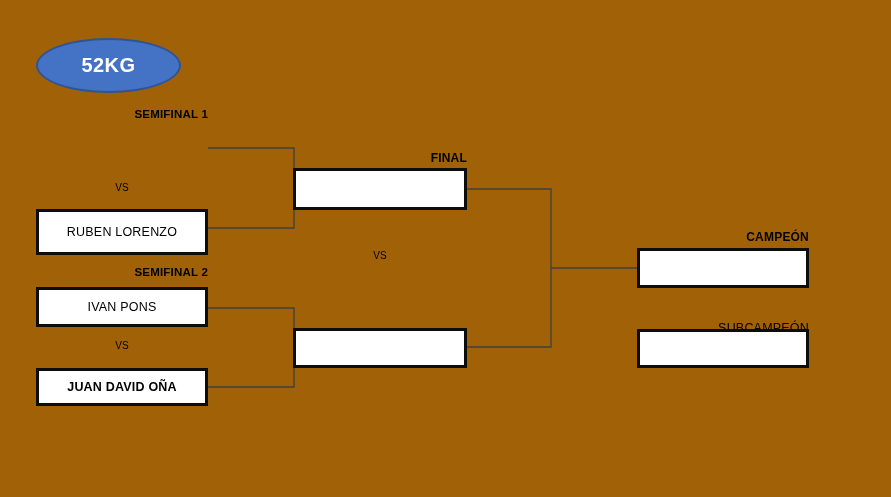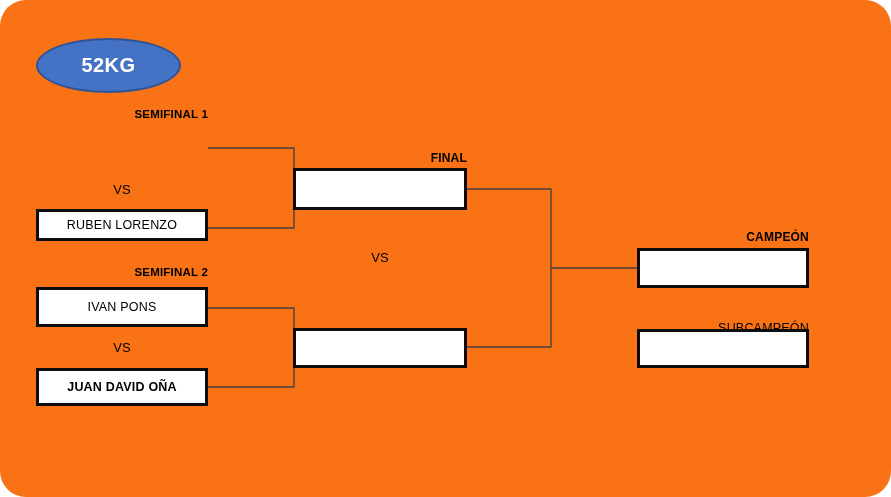--- a/index.html
+++ b/index.html
@@ -3,23 +3,22 @@
 <meta charset="utf-8">
 <style>
   * { margin: 0; padding: 0; box-sizing: border-box; }
   html, body { background: #ffffff; }
   body { font-family: "Liberation Sans", sans-serif; color: #000000; }
 
   .canvas {
     position: relative;
     width: 891px;
     height: 497px;
-    background: #f97316;
+    background: #a16207;
     overflow: hidden;
-    border-radius: 26px;
   }
 
   .connectors {
     position: absolute;
     left: 0; top: 0;
     width: 891px; height: 497px;
     pointer-events: none;
   }
 
   .badge {
@@ -55,29 +54,29 @@
     align-items: center;
     justify-content: center;
     font-size: 12.5px;
     letter-spacing: 0.2px;
     white-space: nowrap;
   }
 
   .vs-label {
     position: absolute;
     text-align: center;
-    font-size: 13px;
+    font-size: 10px;
     font-weight: 400;
   }
 
   
   .sf1-title        { left: 36px;  top: 108px; width: 172px; }
   .box-gabriel      { left: 36px;  top: 129px; width: 172px; height: 41px; }
   .vs1              { left: 36px;  top: 182px; width: 172px; }
-  .box-ruben        { left: 36px;  top: 209px; width: 172px; height: 32px; }
+  .box-ruben        { left: 36px;  top: 209px; width: 172px; height: 46px; }
 
   .sf2-title        { left: 36px;  top: 266px; width: 172px; }
   .box-ivan         { left: 36px;  top: 287px; width: 172px; height: 40px; }
   .vs2              { left: 36px;  top: 340px; width: 172px; }
   .box-juan         { left: 36px;  top: 368px; width: 172px; height: 38px; font-weight: bold; }
 
   
   .final-title      { left: 293px; top: 151px; width: 174px; font-size: 12px; padding-left: 44px; }
   .box-final1       { left: 293px; top: 168px; width: 174px; height: 42px; }
   .vs-final         { left: 293px; top: 250px; width: 174px; }

